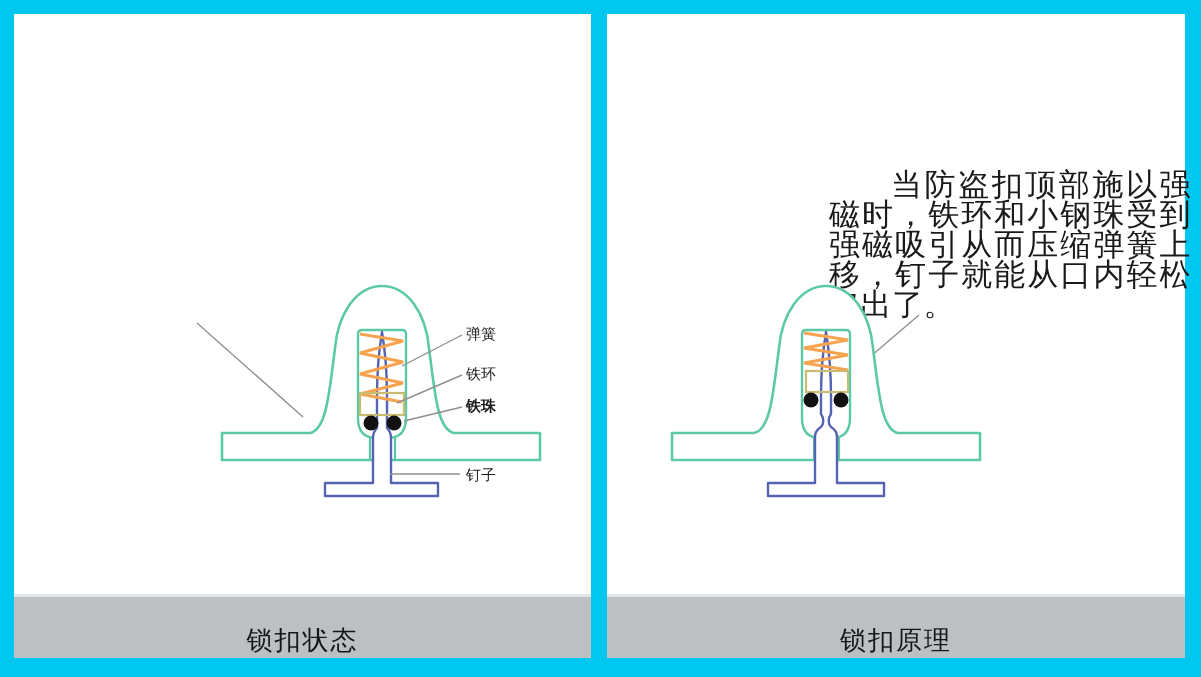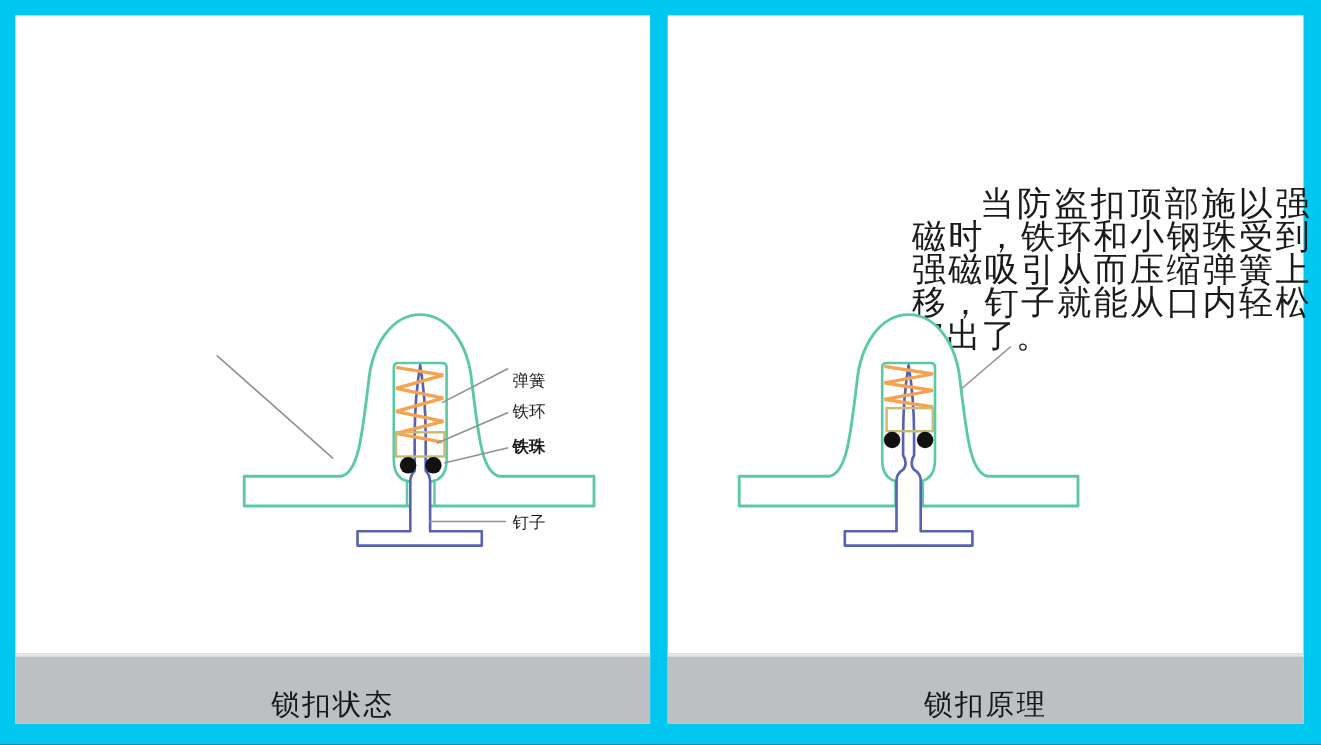--- a/index.html
+++ b/index.html
@@ -57,21 +57,21 @@
 
       <circle class="ball" cx="357" cy="409" r="7.5"></circle>
       <circle class="ball" cx="380" cy="409" r="7.5"></circle>
 
       <line class="leader" x1="448" y1="321" x2="388" y2="352"></line>
       <line class="leader" x1="448" y1="361" x2="383" y2="389"></line>
       <line class="leader" x1="448" y1="393" x2="390" y2="407"></line>
       <line class="leader" x1="446" y1="460" x2="376" y2="460"></line>
     </svg>
 
-    <div class="part-label" style="top:311px;margin-top:12px;">弹簧</div>
+    <div class="part-label" style="top:311px;">弹簧</div>
     <div class="part-label" style="top:351px;">铁环</div>
     <div class="part-label" style="top:383px;font-weight:bold;">铁珠</div>
     <div class="part-label" style="top:452px;">钉子</div>
 
     <div class="caption-bar">
       <span class="caption-text">锁扣状态</span>
     </div>
   </div>
 
   <div class="panel right">

